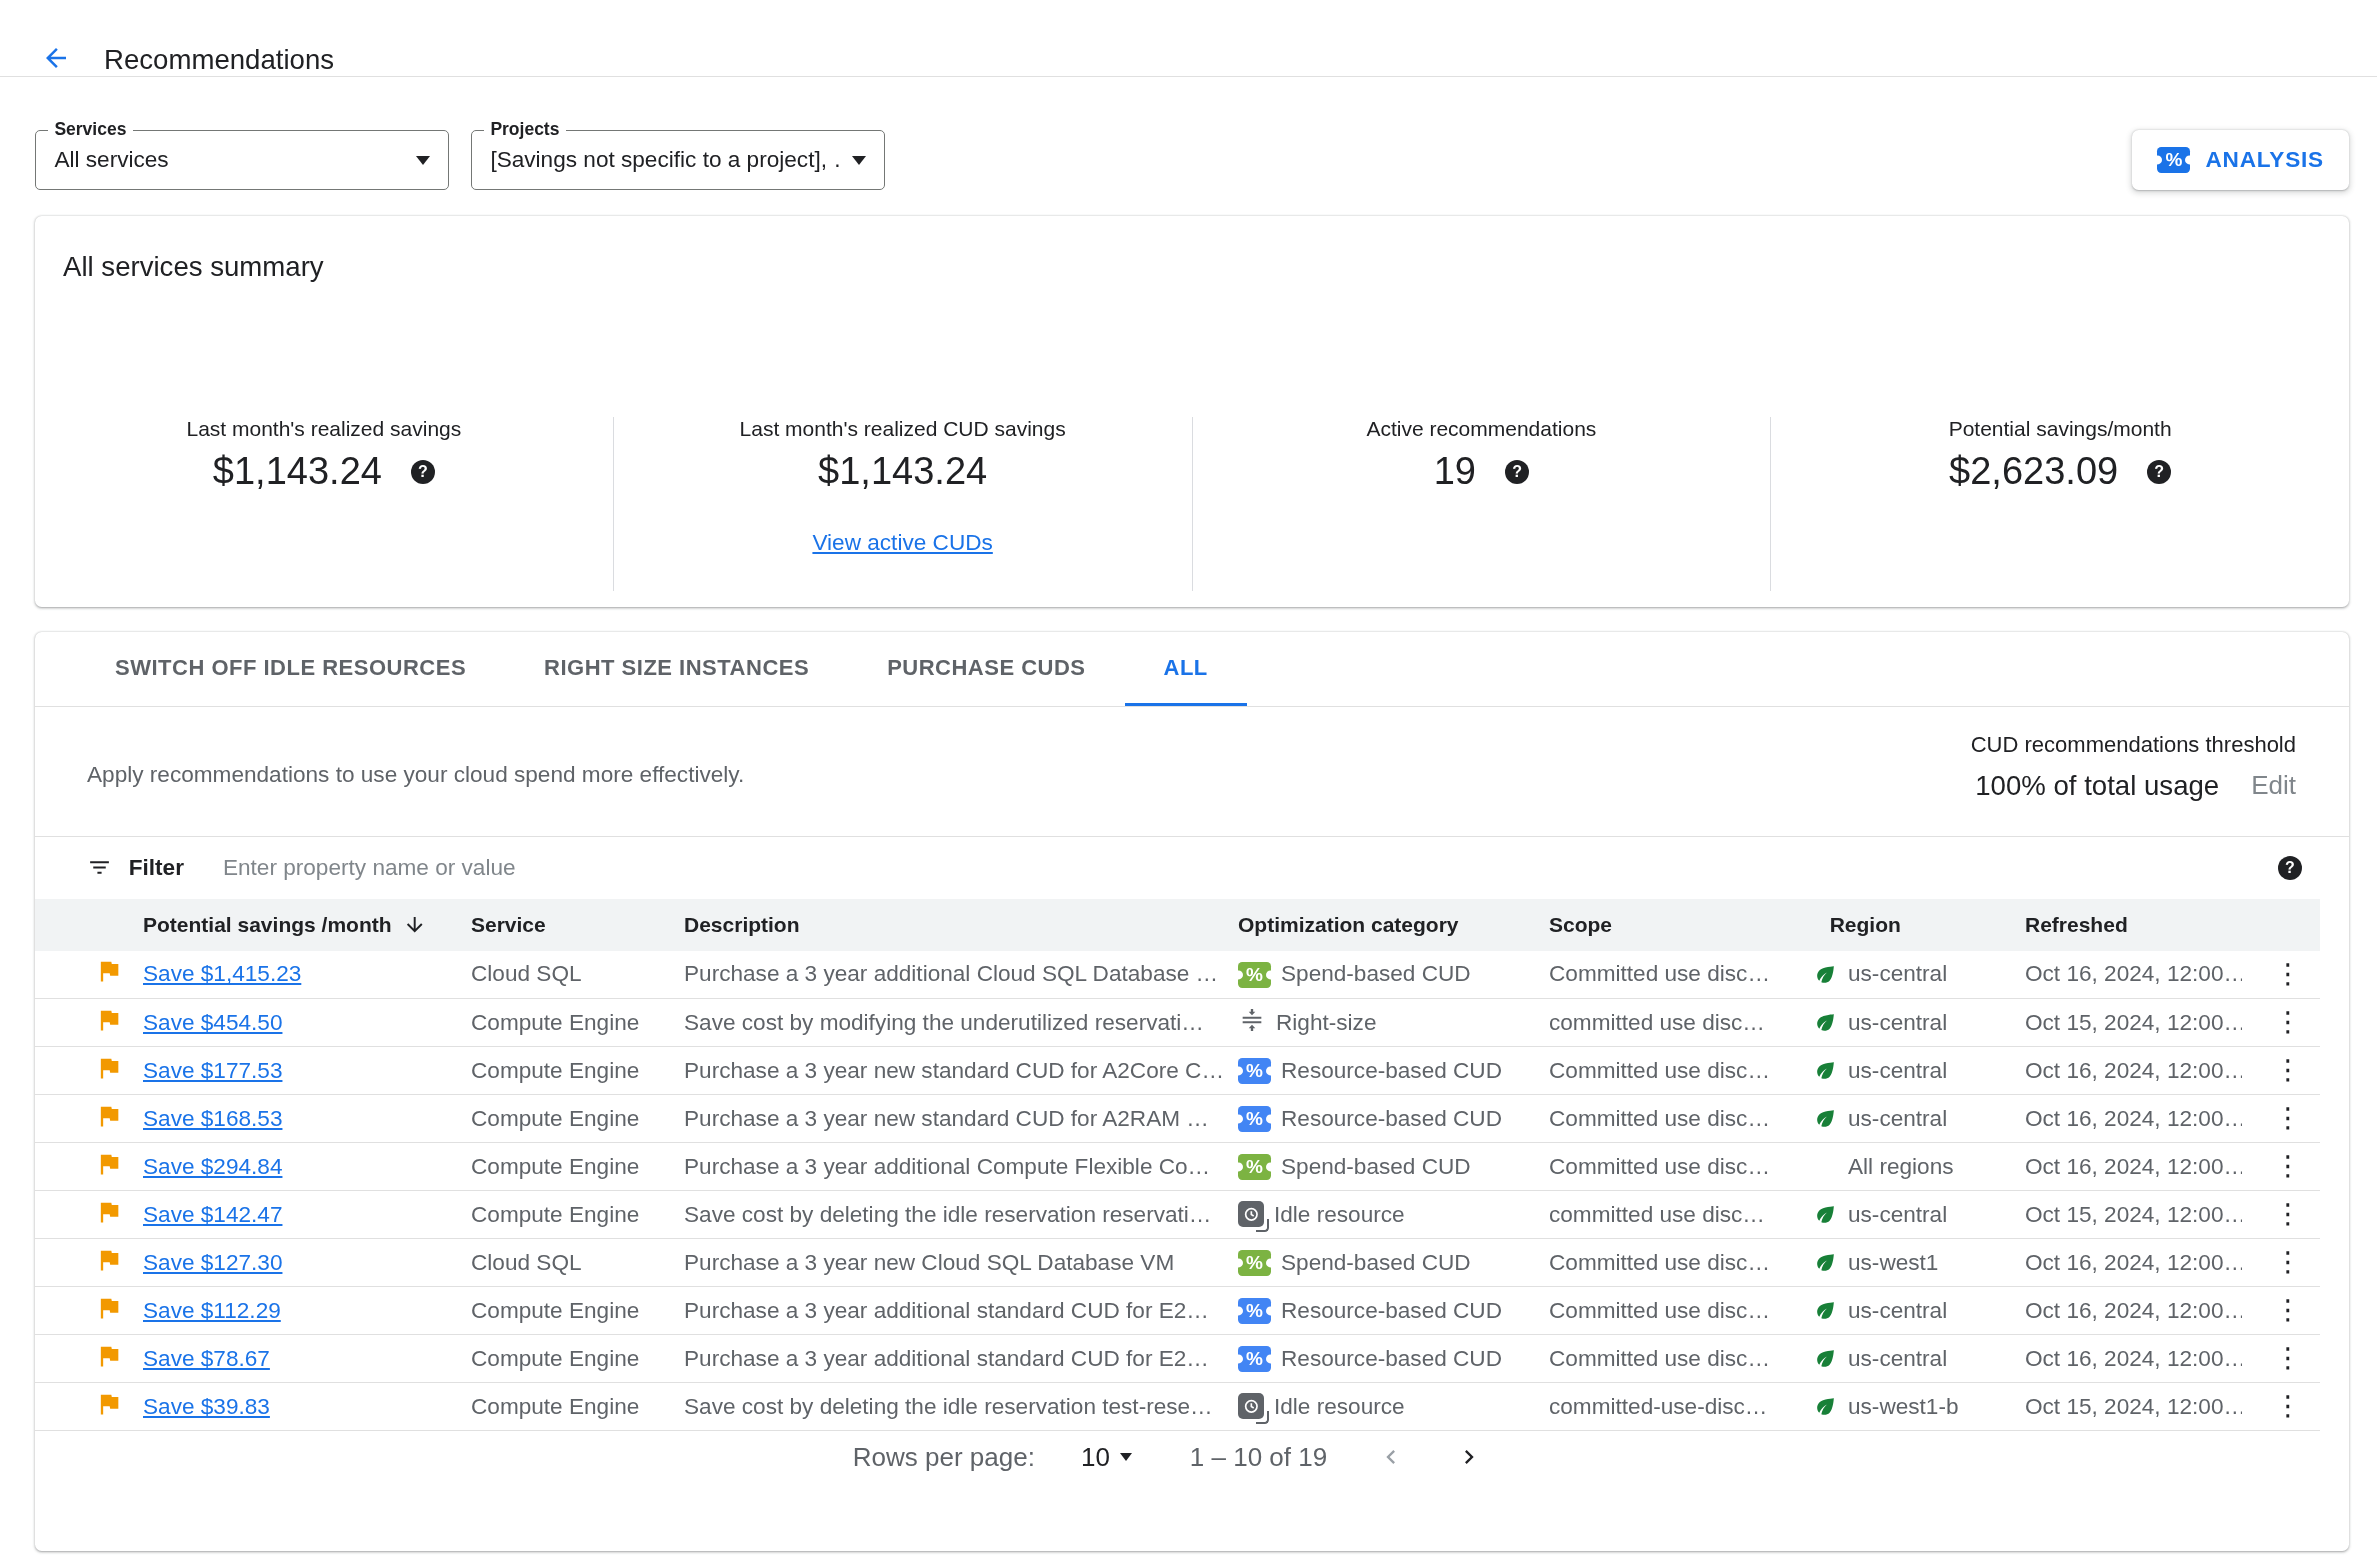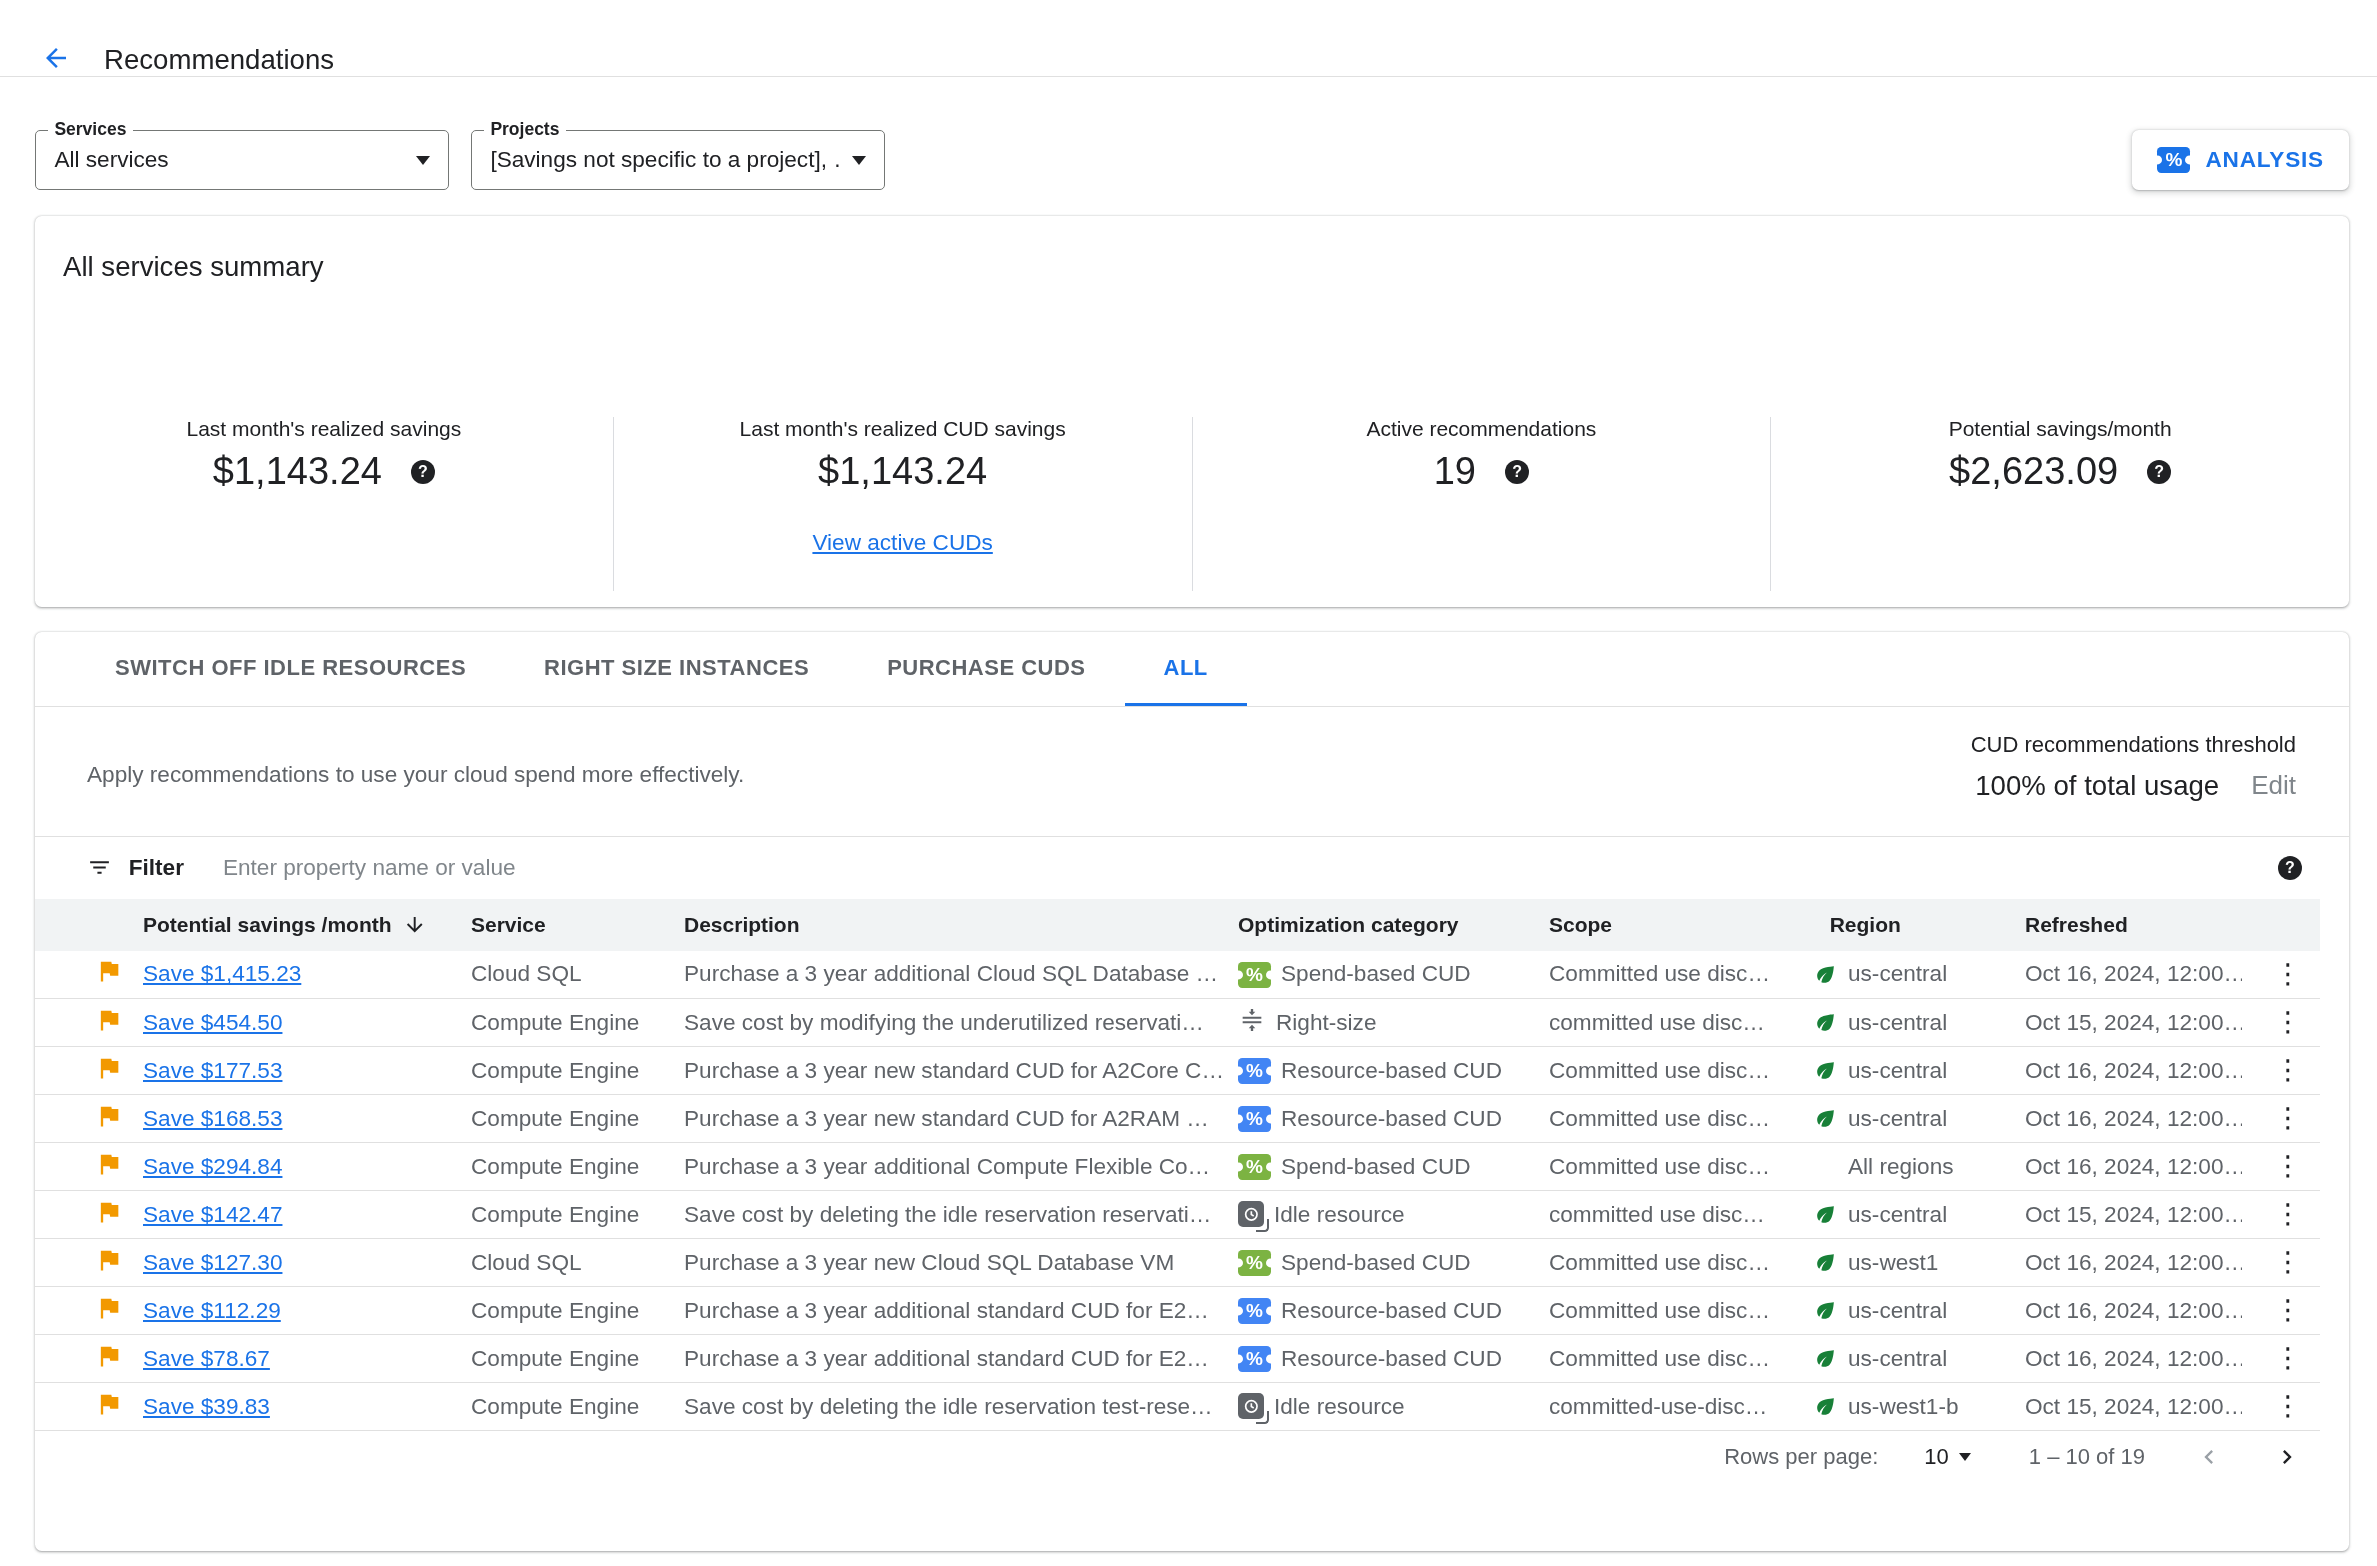--- a/index.html
+++ b/index.html
@@ -76,21 +76,21 @@
   .c-ref{width:217px}
   .c-menu{width:78px}
   .save-link{color:var(--accent);text-decoration:underline;cursor:pointer}
   .flag{display:inline-flex;color:var(--flag)}
   .catwrap,.regwrap{display:flex;align-items:center;gap:10px}
   .idle-box{position:relative;width:26px;height:26px;border-radius:5px;background:var(--idle);display:inline-flex;align-items:center;justify-content:center;flex:none}
   .idle-box::after{content:'';position:absolute;right:-5px;bottom:-5px;width:11px;height:11px;border-right:2.5px solid var(--idle);border-bottom:2.5px solid var(--idle);border-radius:0 0 4.2px 0}
   .leaf{display:inline-flex;width:25px;flex:none;color:var(--leaf)}
   .dots{font-size:27.6px;color:#202124;cursor:pointer;padding-left:32px;display:inline-block;letter-spacing:0;line-height:1}
   
-  .pagination{height:52px;display:flex;align-items:center;justify-content:flex-end;padding-right:48px;font-size:22px;color:#5f6368}
+  .pagination{height:52px;display:flex;align-items:center;justify-content:center;padding-right:48px;font-size:26px;color:#5f6368}
   .rpp-value{display:flex;align-items:center;margin-left:46px;color:#202124;cursor:pointer}
   .rpp-value .caret{border-left-width:6.7px;border-right-width:6.7px;border-top-width:8.4px;margin-left:10px}
   .range{margin-left:58px;color:#5f6368}
   .chev{margin-left:50px;display:inline-flex;cursor:pointer}
 </style>
 </head>
 <body>
 
 <div class="topbar">
   <span class="back-btn">

